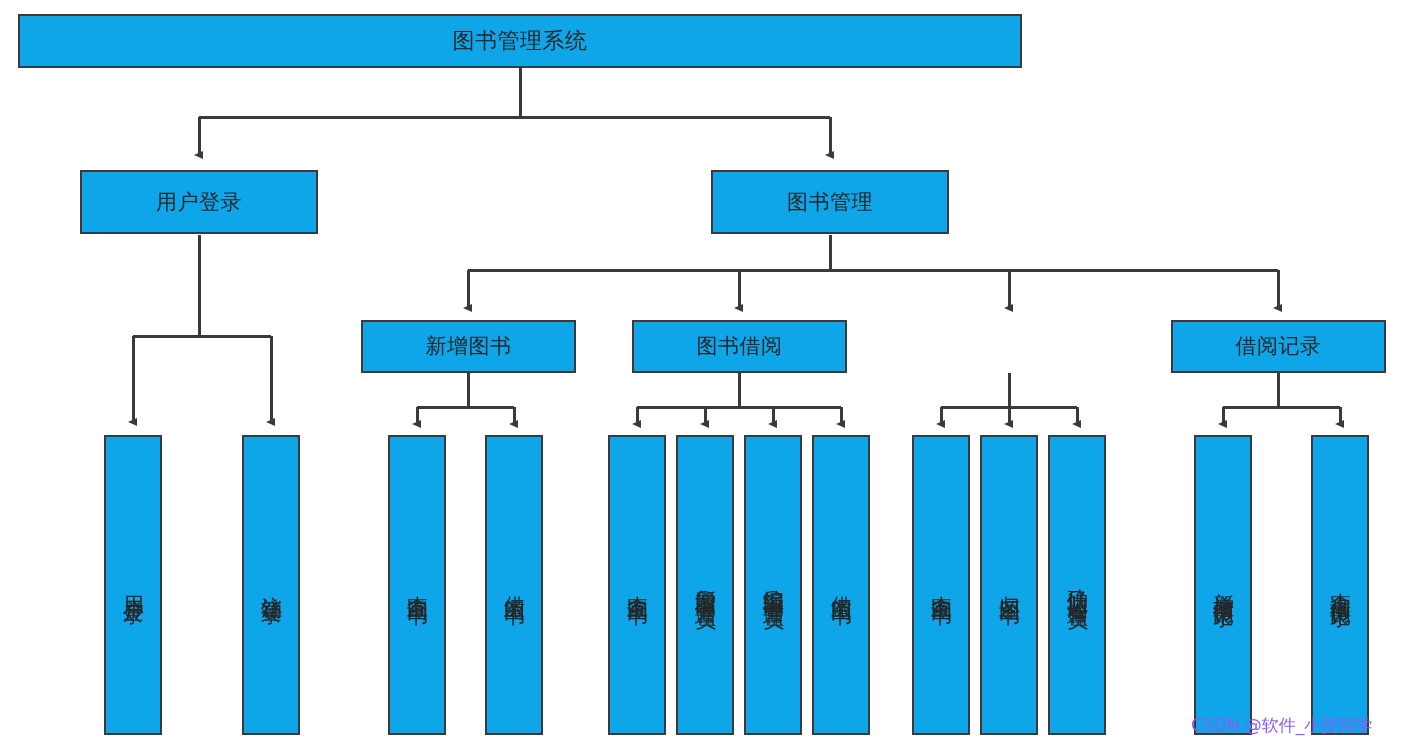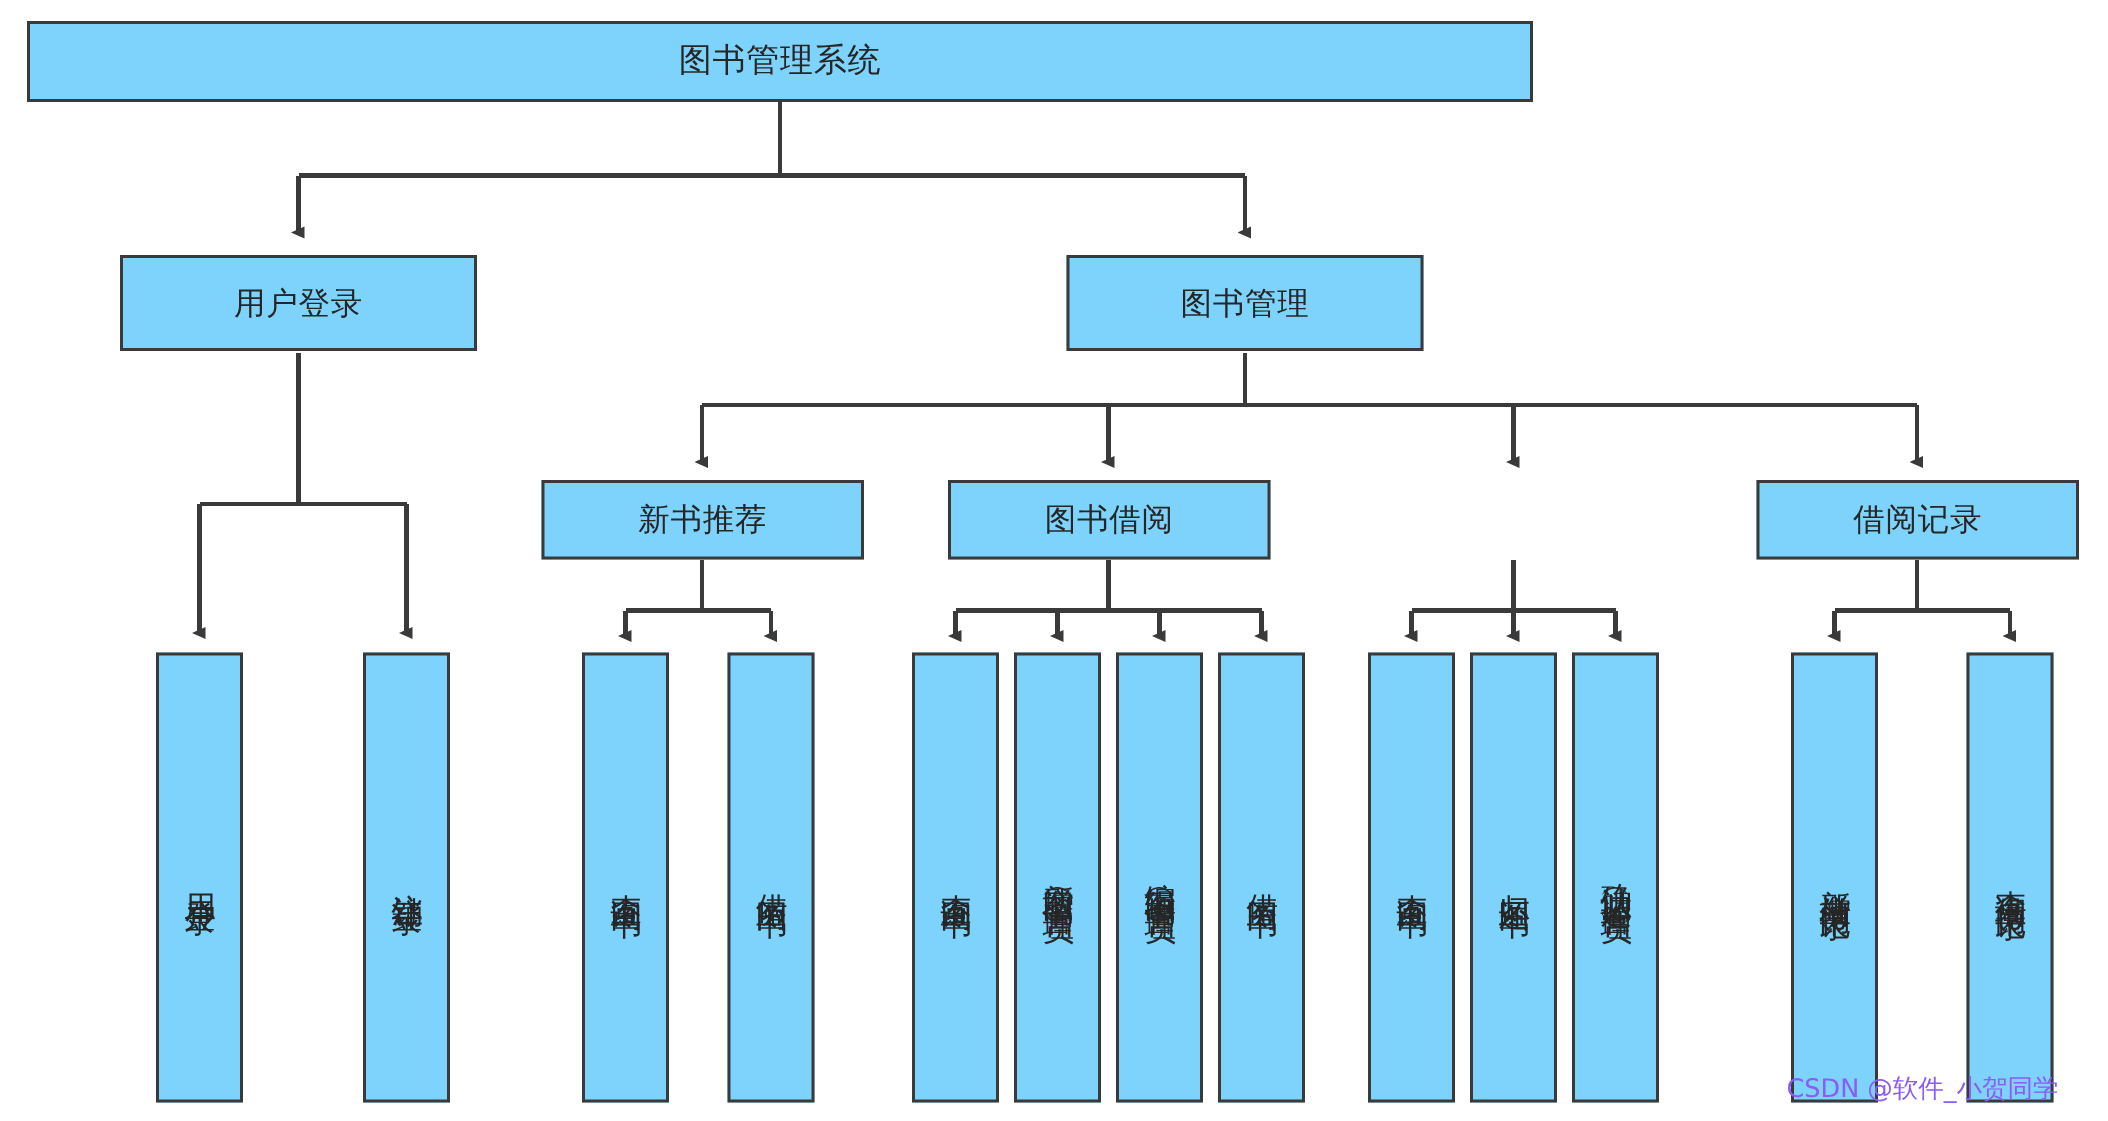--- a/index.html
+++ b/index.html
@@ -19,21 +19,21 @@
   #connectors {
     position: absolute;
     left: 0;
     top: 0;
     width: 1405px;
     height: 747px;
   }
   .node {
     position: absolute;
     box-sizing: border-box;
-    background: #7dd3fc;
+    background: #0ea5e9;
     border: 2px solid #3a3a3a;
     display: flex;
     align-items: center;
     justify-content: center;
     color: #262626;
     z-index: 2;
   }
   .node-label {
     display: block;
     text-align: center;
@@ -135,21 +135,21 @@
   </div>
 
   <div class="node horiz" style="left:80px; top:170px; width:238px; height:64px;">
     <span class="node-label">用户登录</span>
   </div>
   <div class="node horiz" style="left:711px; top:170px; width:238px; height:64px;">
     <span class="node-label">图书管理</span>
   </div>
 
   <div class="node horiz" style="left:361px; top:320px; width:215px; height:53px;">
-    <span class="node-label">新书推荐</span>
+    <span class="node-label">新增图书</span>
   </div>
   <div class="node horiz" style="left:632px; top:320px; width:215px; height:53px;align-items:center;">
     <span class="node-label">图书借阅</span>
   </div>
   <div class="node horiz" style="left:1171px; top:320px; width:215px; height:53px;">
     <span class="node-label">借阅记录</span>
   </div>
 
   <div class="node vert" style="left:104px; top:435px; width:58px; height:300px;">
     <span class="node-label">用户登录</span>

